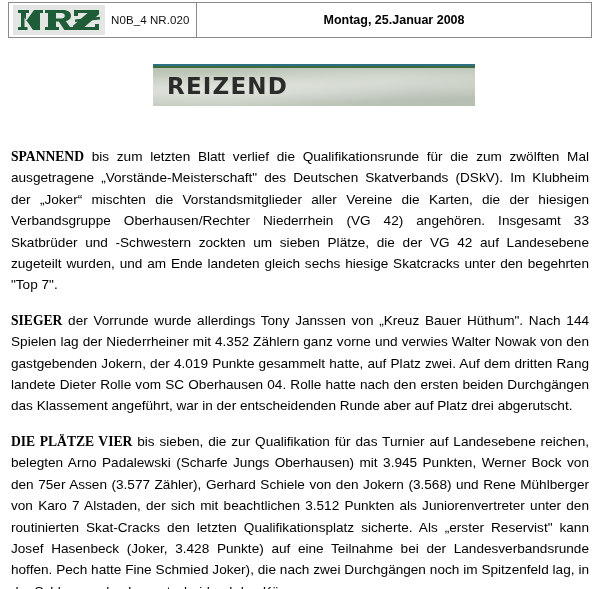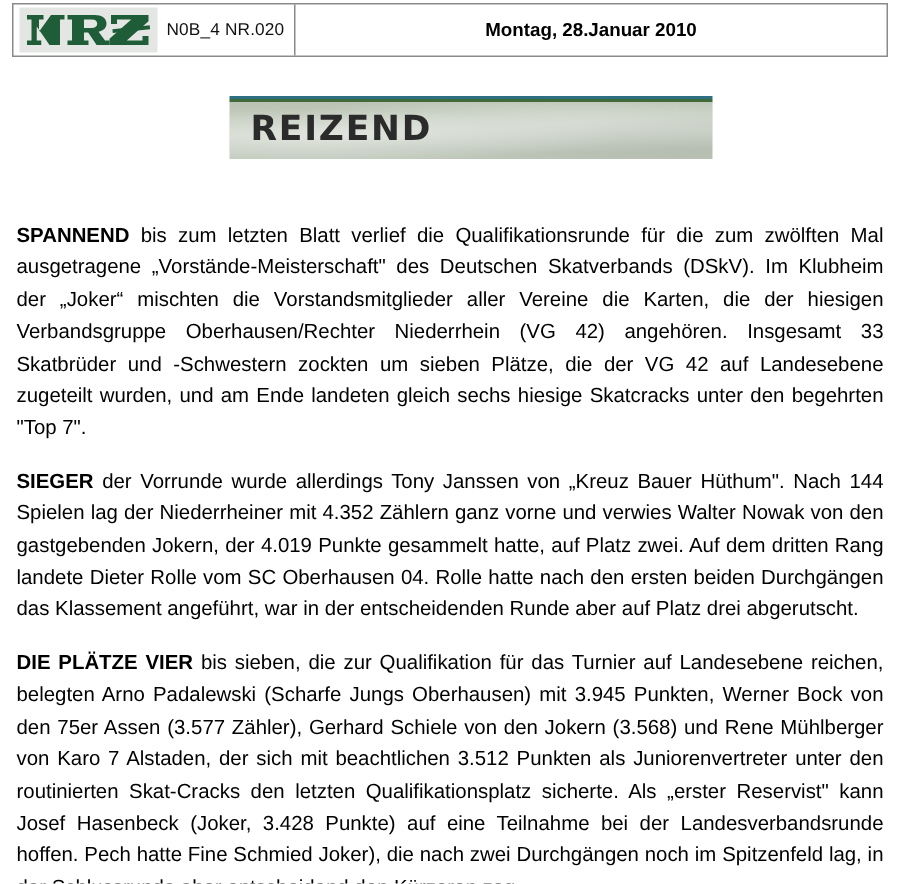--- a/index.html
+++ b/index.html
@@ -133,20 +133,21 @@
   .para {
     margin: 0 0 14px 0;
     font-size: 13.6px;
     line-height: 21.4px;
     text-align: justify;
     text-justify: inter-word;
     color: #000;
   }
   .para .lead {
     font-weight: bold;
+    font-family: Liberation Serif, serif;
   }
 </style>
 </head>
 <body>
 
 <div class="masthead">
 
   <div class="mh-cell logo-cell">
     <div class="nrz-logo">
       <svg width="86" height="26" viewBox="0 0 86 26" aria-hidden="true">
@@ -159,21 +160,21 @@
           <path d="M58 3 h25 v4.2 L68.5 20 H79 v-3 h4 v6 H57 v-4.2 L71.5 6 H62 v3 h-4 z"></path>
           <rect x="59" y="11.2" width="25" height="2.6" transform="rotate(-6 71 12.5)"></rect>
         </g>
       </svg>
     </div>
     <span class="edition-code">N0B_4 NR.020</span>
   </div>
 
 
   <div class="mh-cell date-cell">
-    <span class="issue-date">Montag, 28.Januar 2010</span>
+    <span class="issue-date">Montag, 25.Januar 2008</span>
   </div>
 
 </div>
 
 <div class="banner">
   <span class="banner-text">REIZEND</span>
 </div>
 
 <div class="article">
 

